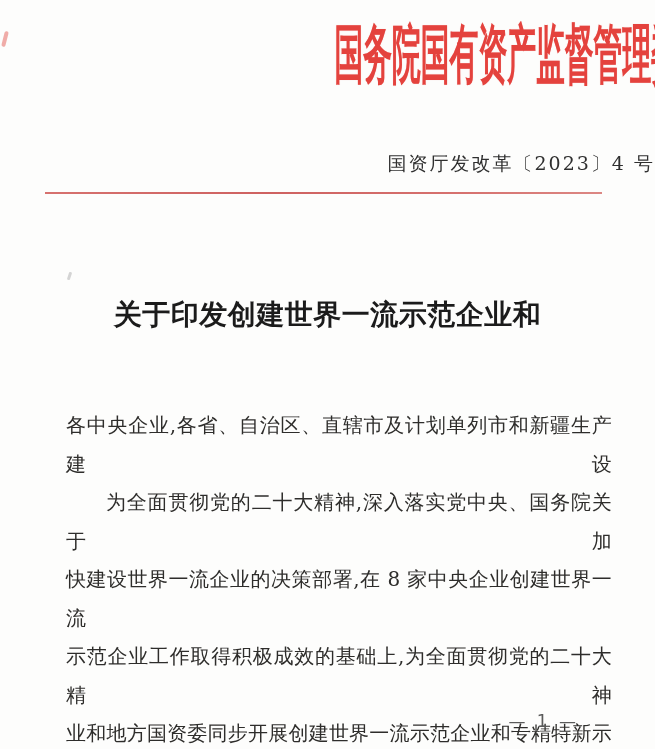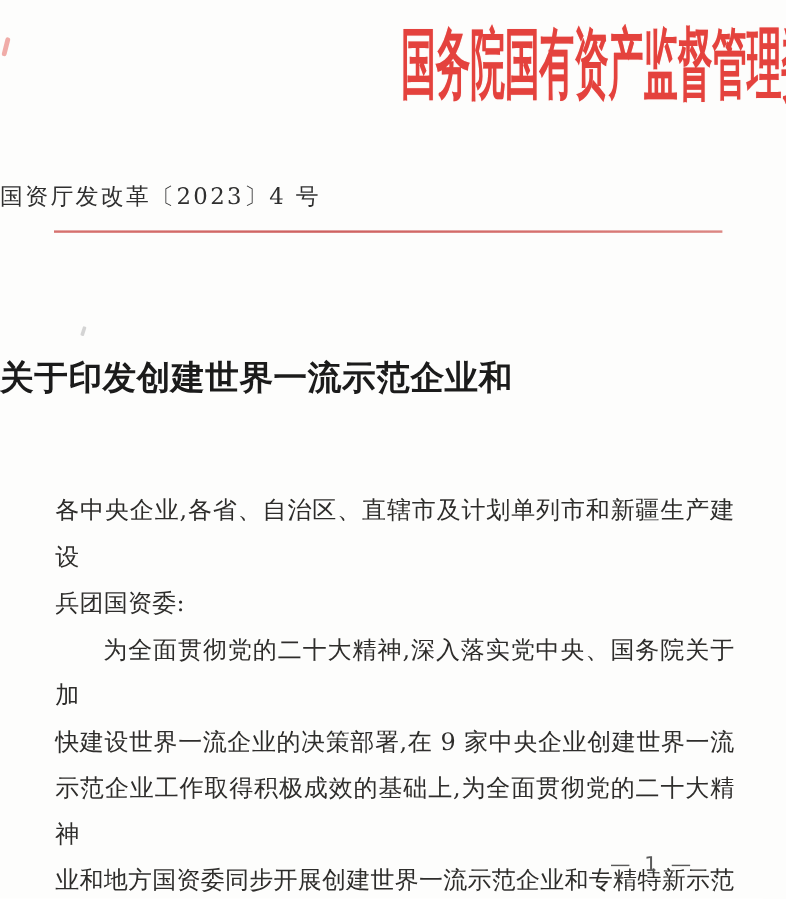--- a/index.html
+++ b/index.html
@@ -52,58 +52,59 @@
     transform: scale(0.45, 1);
     transform-origin: center top;
     text-shadow: 0 0 1px rgba(228, 66, 61, .45);
   }
 
   
   .doc-number {
     position: absolute;
     top: 151px; left: 0;
     width: 100%;
-    text-align: left;
+    text-align: right;
     font-size: 19px;
     letter-spacing: 2px;
     color: #2f2f2f;
   }
 
   
   .red-divider {
     position: absolute;
     top: 192px; left: 45px;
     width: 557px; height: 2px;
     background: linear-gradient(to right, #d2625f, #c9504f 40%, #d2625f 75%, #d87a76);
     opacity: .9;
   }
 
   
   .doc-title {
     position: absolute;
     top: 294px; left: 0;
     width: 100%;
+    text-align: center;
     font-size: 28px;
     font-weight: bold;
     line-height: 41px;
     color: #1b1b1b;
     letter-spacing: 0.5px;
   }
 
   
   .doc-body {
     position: absolute;
     top: 406px; left: 46px;
     width: 566px;
     font-size: 20px;
     line-height: 38.5px;
     color: #2e2d2b;
     letter-spacing: 0.2px;
   }
-  .doc-body .line { min-height: 38.5px; }
+  .doc-body .line { min-height: 38.5px; margin-left: 20px; }
   .doc-body .just {
     text-align: justify;
     text-align-last: justify;
   }
   .doc-body .indent { text-indent: 2em; }
 
   
   .page-footer {
     position: absolute;
     top: 711px; right: 76px;
@@ -128,23 +129,22 @@
   <div class="doc-number">国资厅发改革〔2023〕4 号</div>
 
   <div class="red-divider"></div>
 
   <div class="doc-title">
     <div>关于印发创建世界一流示范企业和</div>
   </div>
 
   <div class="doc-body">
     <div class="line just">各中央企业,各省、自治区、直辖市及计划单列市和新疆生产建设</div>
-    <div class="line">兵团国资委:</div>
     <div class="line just indent">为全面贯彻党的二十大精神,深入落实党中央、国务院关于加</div>
-    <div class="line just">快建设世界一流企业的决策部署,在 9 家中央企业创建世界一流</div>
+    <div class="line just">快建设世界一流企业的决策部署,在 8 家中央企业创建世界一流</div>
     <div class="line just">示范企业工作取得积极成效的基础上,为全面贯彻党的二十大精神</div>
     <div class="line just">业和地方国资委同步开展创建世界一流示范企业和专精特新示范</div>
 
   </div>
 
   <div class="page-footer">— 1 —</div>
 
 </div>
 
 </body></html>

